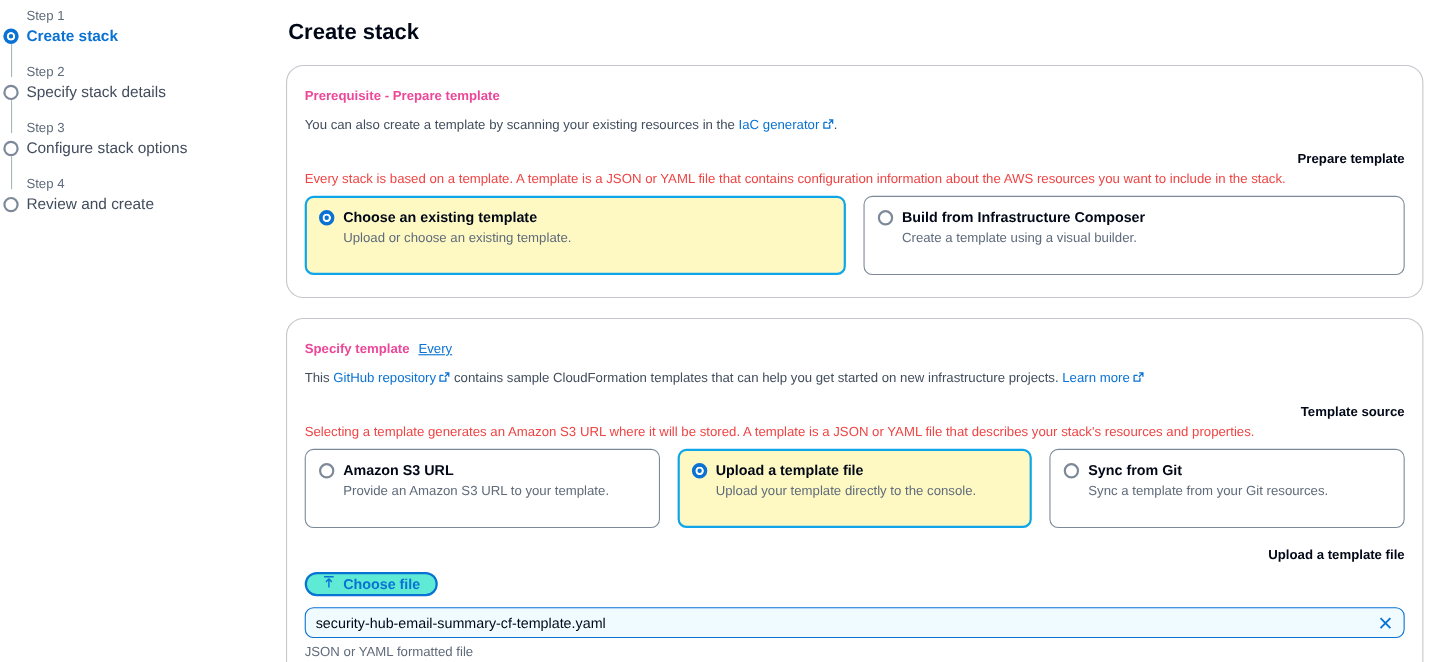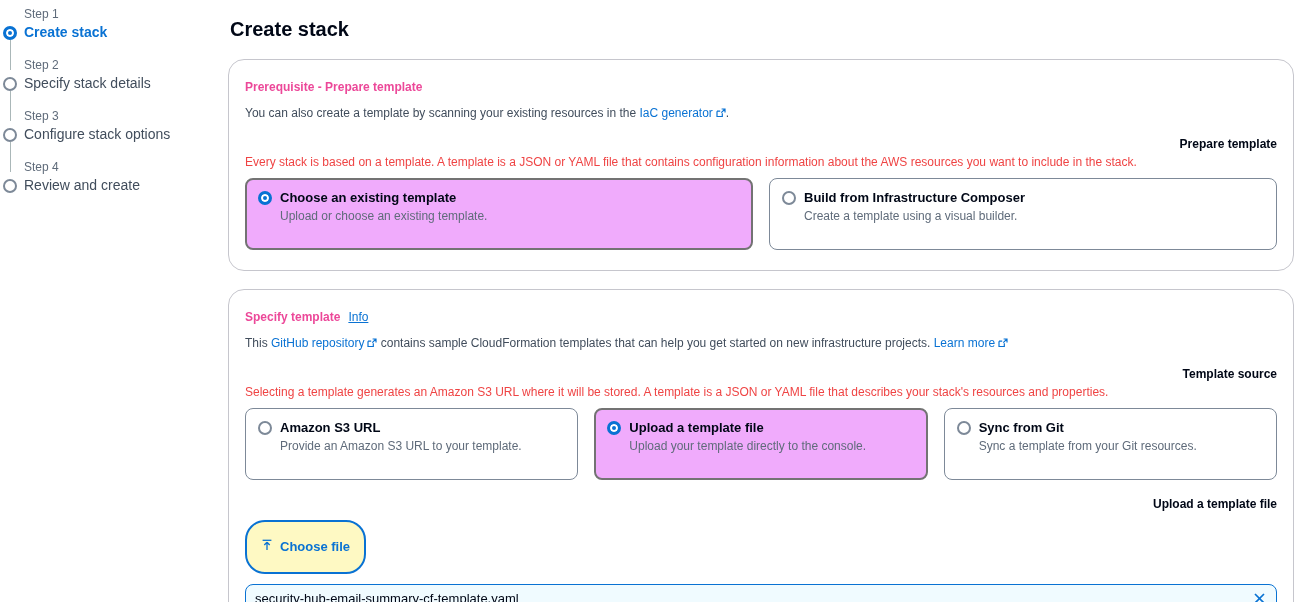--- a/index.html
+++ b/index.html
@@ -4,21 +4,21 @@
 <style>
   * { box-sizing: border-box; }
   html, body {
     margin: 0; padding: 0;
     width: 1306px; height: 602px;
     background: #ffffff;
     font-family: "Liberation Sans", sans-serif;
     color: #16191f;
     overflow: hidden;
   }
-  .page { position: relative; width: 1306px; height: 602px; display: flex; }
+  .page { position: relative; width: 1306px; height: 602px; display: flex; gap: 32px; }
 
   
   .sidebar { width: 228px; flex: 0 0 228px; padding: 6px 0 0 0; position: relative; }
   .step { position: relative; padding-left: 24px; margin-bottom: 16px; }
   .step-label {
     font-size: 12px; color: #5f6b7a; line-height: 16px; margin: 0 0 1px 0;
   }
   .step-title { font-size: 14px; line-height: 18px; color: #414d5c; }
   .step.active .step-title { color: #0972d3; font-weight: bold; }
   .step-dot {
@@ -59,38 +59,38 @@
   .ext-icon { display: inline-block; width: 10px; height: 10px; position: relative; margin-left: 3px; vertical-align: baseline;}
   .ext-icon svg { position: absolute; bottom: -1px; left: 0; }
 
   
   .tiles { display: flex; gap: 16px; }
   .tile {
     flex: 1; border: 1px solid #7d8998; border-radius: 8px; background: #ffffff;
     padding: 10px 12px 24px 12px; display: flex; gap: 8px; align-items: flex-start;
     min-height: 46px;
   }
-  .tile.selected { border: 2px solid #737373; background: #f0abfc; padding: 9px 11px 9px 11px; }
+  .tile.selected { border: 2px solid #0ea5e9; background: #fef9c3; padding: 9px 11px 9px 11px; }
   .tile-texts { line-height: 1.35; }
   .tile-title { font-size: 13px; font-weight: bold; color: #000716; line-height: 18px; }
   .tile-desc { font-size: 12px; color: #5f6b7a; line-height: 17px; margin-top: 1px; }
 
   .radio {
     width: 14px; height: 14px; border-radius: 50%; border: 2px solid #7d8998;
     background: #ffffff; flex: 0 0 14px; margin-top: 2px;
   }
   .radio.on {
     border: 3px solid #0972d3; background: #0972d3; box-shadow: inset 0 0 0 2px #ffffff;
   }
 
   
   .btn-outline {
     display: inline-flex; align-items: center; gap: 7px;
-    border: 2px solid #0972d3; border-radius: 20px; background: #fef9c3;
-    color: #0972d3; font-size: 13px; font-weight: bold; padding: 16px 14px;
+    border: 2px solid #0972d3; border-radius: 20px; background: #5eead4;
+    color: #0972d3; font-size: 13px; font-weight: bold; padding: 0 14px;
     cursor: pointer; line-height: 18px;
   }
 
   .file-input {
     margin-top: 10px; height: 28px; border: 1px solid #0972d3; border-radius: 8px;
     background: #f0fbff; display: flex; align-items: center; padding: 0 8px 0 9px;
     font-size: 13px; color: #000716;
   }
   .file-input .name { flex: 1; }
   .clear-btn { color: #0972d3; cursor: pointer; display: flex; align-items: center; padding: 0 2px; }
@@ -170,21 +170,21 @@
             </div>
           </div>
         </div>
       </div>
     </div>
 
     <div class="container">
       <div class="container-body">
         <div class="title-row">
           <div class="section-title">Specify template</div>
-          <a class="info-link" href="#">Info</a>
+          <a class="info-link" href="#">Every</a>
         </div>
         <div class="section-desc">
           <span>This </span><a class="link" href="#">GitHub repository</a><span class="ext-icon"><svg width="10" height="10" viewBox="0 0 10 10">
                 <path d="M1 3.2h3.2M1 3.2v5.3h5.3V5.3" fill="none" stroke="#0972d3" stroke-width="1.2"></path>
                 <path d="M5.6 1h3.4v3.4M9 1 5.3 4.7" fill="none" stroke="#0972d3" stroke-width="1.2"></path>
               </svg></span><span> contains sample CloudFormation templates that can help you get started on new infrastructure projects. </span><a class="link" href="#">Learn more</a><span class="ext-icon"><svg width="10" height="10" viewBox="0 0 10 10">
                 <path d="M1 3.2h3.2M1 3.2v5.3h5.3V5.3" fill="none" stroke="#0972d3" stroke-width="1.2"></path>
                 <path d="M5.6 1h3.4v3.4M9 1 5.3 4.7" fill="none" stroke="#0972d3" stroke-width="1.2"></path>
               </svg></span>
         </div>

